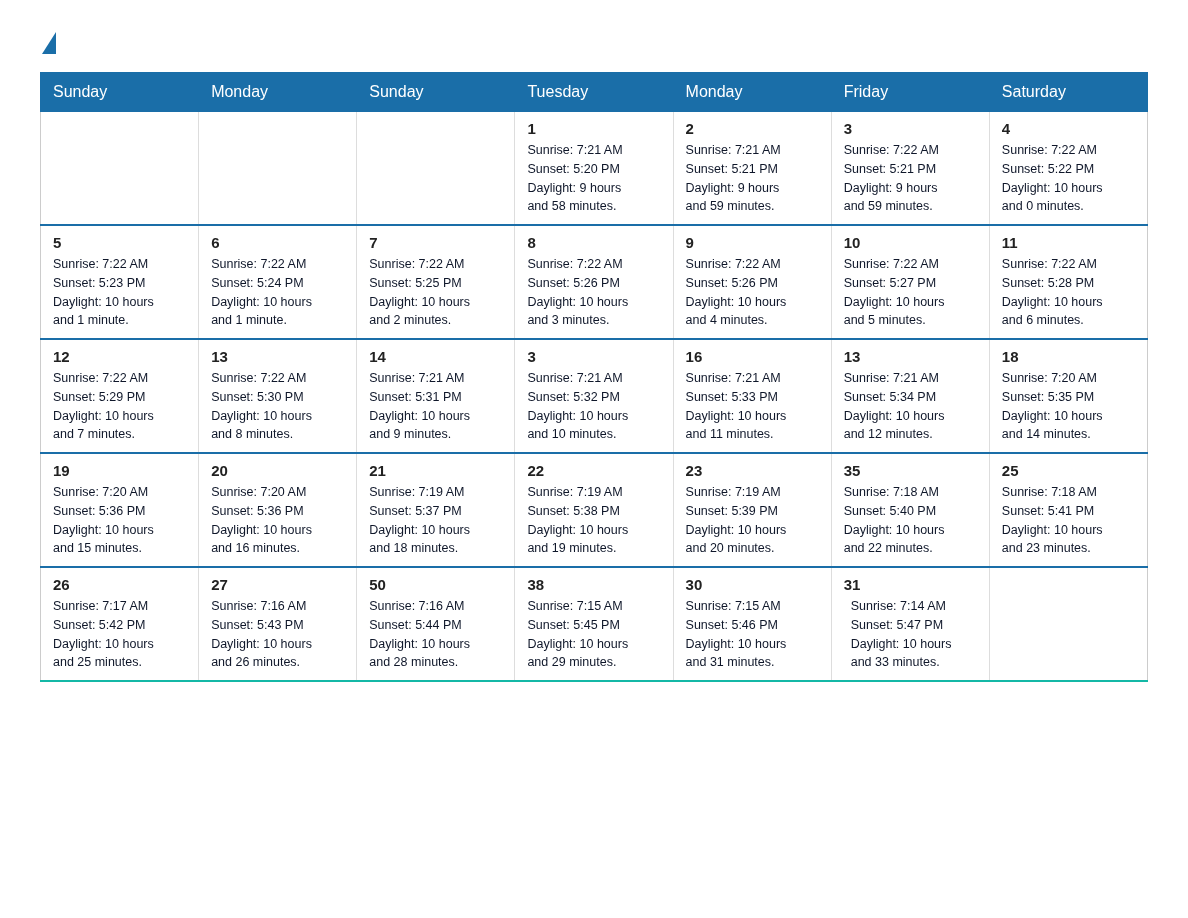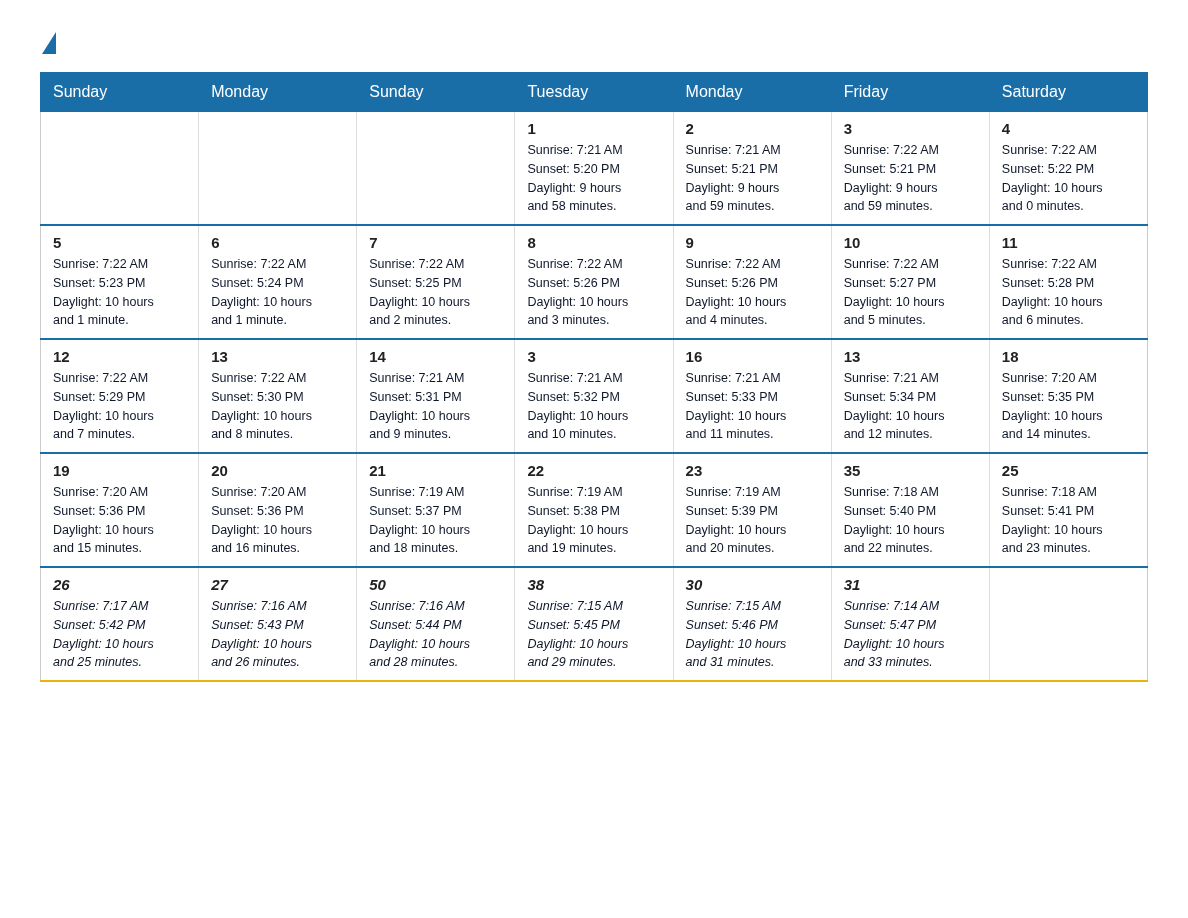--- a/index.html
+++ b/index.html
@@ -102,22 +102,21 @@
       color: #222;
       display: block;
       margin-bottom: 4px;
     }
     .day-info {
       font-size: 12.5px;
       color: #0f172a;
       line-height: 1.5;
     }
     tbody tr:last-child {
-      border-bottom: 2px solid #eab308;
-      font-style: italic;
+      border-bottom: 2px solid #14b8a6;
     }
   </style>
 </head>
 <body>
 
 <div class="header">
   <div class="logo">
     <div class="logo-top">
       <span class="logo-general"></span>
       <span class="logo-triangle"></span>
@@ -362,21 +361,21 @@
         </td>
         <td>
           <span class="day-num">30</span>
           <div class="day-info" style="white-space: pre-line;">Sunrise: 7:15 AM
 Sunset: 5:46 PM
 Daylight: 10 hours
 and 31 minutes.</div>
         </td>
         <td>
           <span class="day-num">31</span>
-          <div class="day-info" style="white-space: pre-line;">Sunrise: 7:14 AM
+          <div class="day-info" style="white-space: pre-line; margin-left: 7px;">Sunrise: 7:14 AM
 Sunset: 5:47 PM
 Daylight: 10 hours
 and 33 minutes.</div>
         </td>
         <td></td>
       </tr>
     </tbody>
 </table>
 
 </body></html>

